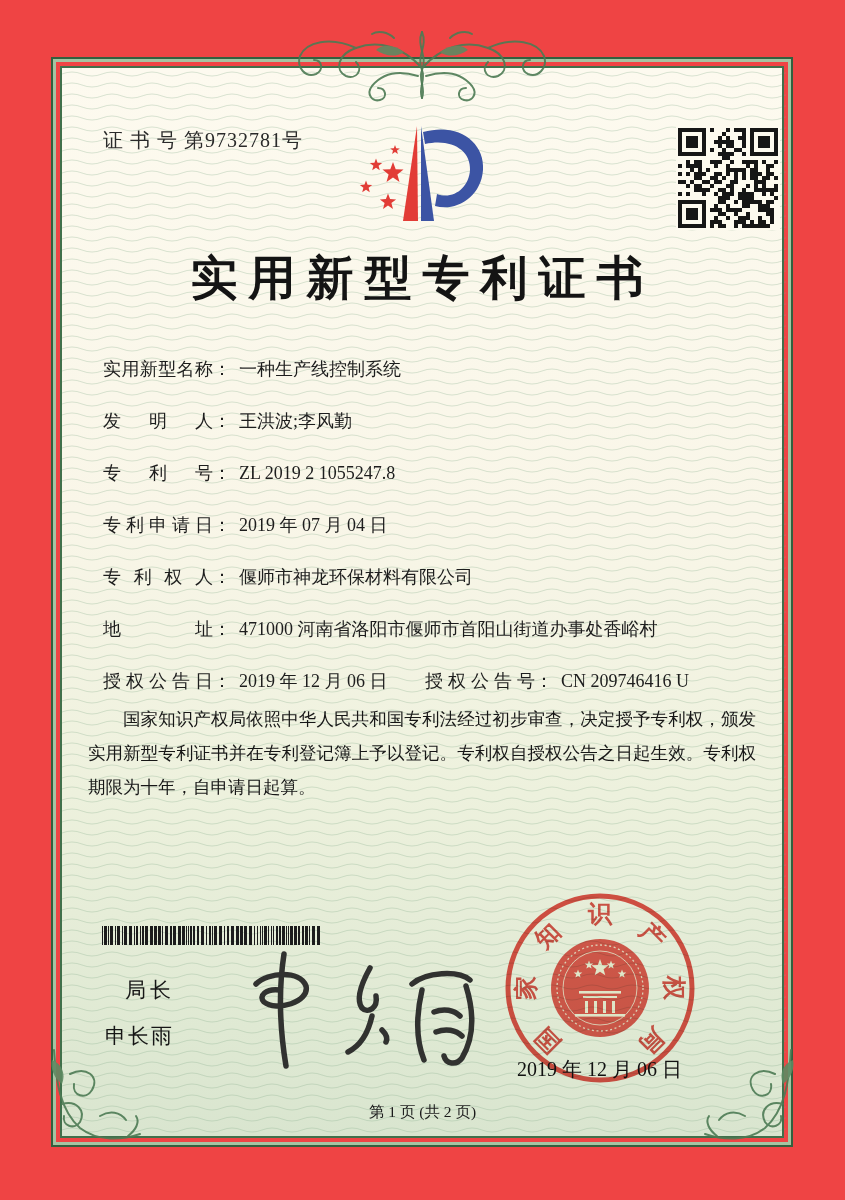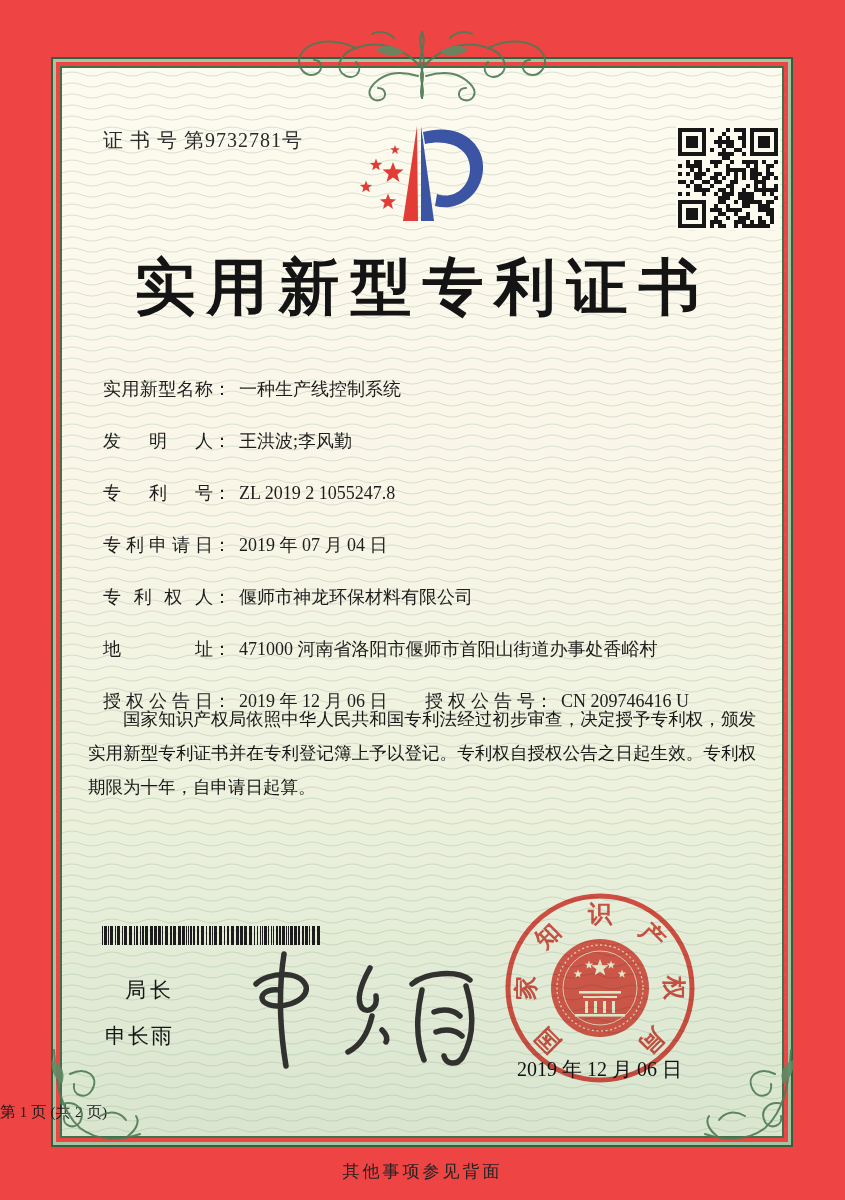--- a/index.html
+++ b/index.html
@@ -12,36 +12,36 @@
            background:linear-gradient(180deg,#fdfaef 0%,#f9f6e8 42%,#edf1dd 68%,#dfe9d3 90%,#d9e5cf 100%);}
   #waves{position:absolute;left:9px;top:9px;}
   .z{position:absolute;z-index:3;}
   #orn-top{position:absolute;left:290px;top:12px;z-index:4;}
   .orn-corner{position:absolute;z-index:4;}
   .orn-bl{left:44px;top:1046px;}
   .orn-br{left:701px;top:1046px;transform:scaleX(-1);}
   .cert-number{left:103px;top:127px;font-size:20px;letter-spacing:1px;color:#2a2a2a;}
   #logo{left:353px;top:110px;}
   #qr{left:676px;top:126px;}
-  .title{left:0;right:0;top:247px;text-align:center;font-size:61px;letter-spacing:11px;
+  .title{left:0;right:0;top:247px;text-align:center;font-size:47px;letter-spacing:11px;
          font-weight:600;color:#141414;}
   #fields{left:103px;top:357px;width:665px;font-size:18px;color:#1d1d1d;}
   .field-row{position:relative;height:26px;margin-bottom:26px;white-space:nowrap;}
-  .flabel{display:inline-block;width:110px;text-align:justify;text-align-last:justify;margin-top:20px;}
+  .flabel{display:inline-block;width:110px;text-align:justify;text-align-last:justify;}
   .fcolon{display:inline-block;margin-right:8px;}
   .pair2{position:absolute;left:322px;top:0;}
   .paras{left:88px;top:702px;width:668px;}
   .paras p{margin:0;font-size:17.5px;line-height:34px;text-indent:2em;text-align:justify;color:#161616;}
   #barcode{left:102px;top:926px;}
   .officer-title{left:105px;top:976px;font-size:21px;letter-spacing:4px;color:#161616;margin-left:20px;}
   .officer-name{left:105px;top:1022px;font-size:21px;letter-spacing:2px;color:#161616;text-align:right;}
   #signature{left:222px;top:946px;opacity:.92;}
   #seal{left:502px;top:890px;mix-blend-mode:multiply;opacity:.93;}
   .seal-date{left:517px;top:1056px;font-size:20px;color:#111;z-index:5;}
-  .page-info{left:0;right:0;top:1102px;font-size:15.5px;color:#1b1b1b;}
+  .page-info{left:0;right:0;top:1102px;text-align:center;font-size:15.5px;color:#1b1b1b;}
   .back-note{left:0;right:0;top:1160px;text-align:center;font-size:17px;letter-spacing:3px;color:#222;}
 </style>
 </head>
 <body>
 
 <div class="page">
 
   <div class="frame">
     <div class="cert-bg"></div>
     <svg id="waves" width="724" height="1072" viewBox="0 0 724 1072">
@@ -556,15 +556,14 @@
         <text transform="translate(98,98) rotate(0) translate(0,-66)" text-anchor="middle" fill="#dc4a41" font-size="24" font-weight="700">识</text>
         <text transform="translate(98,98) rotate(45) translate(0,-66)" text-anchor="middle" fill="#dc4a41" font-size="24" font-weight="700">产</text>
         <text transform="translate(98,98) rotate(90) translate(0,-66)" text-anchor="middle" fill="#dc4a41" font-size="24" font-weight="700">权</text>
         <text transform="translate(98,98) rotate(135) translate(0,-66)" text-anchor="middle" fill="#dc4a41" font-size="24" font-weight="700">局</text>
       </g>
   </svg>
 
   <div class="z seal-date">2019 年 12 月 06 日</div>
 
   <div class="z page-info">第 1 页 (共 2 页)</div>
-  <div class="z back-note">其他事项参见背面</div>
 
 </div>
 
 </body></html>

